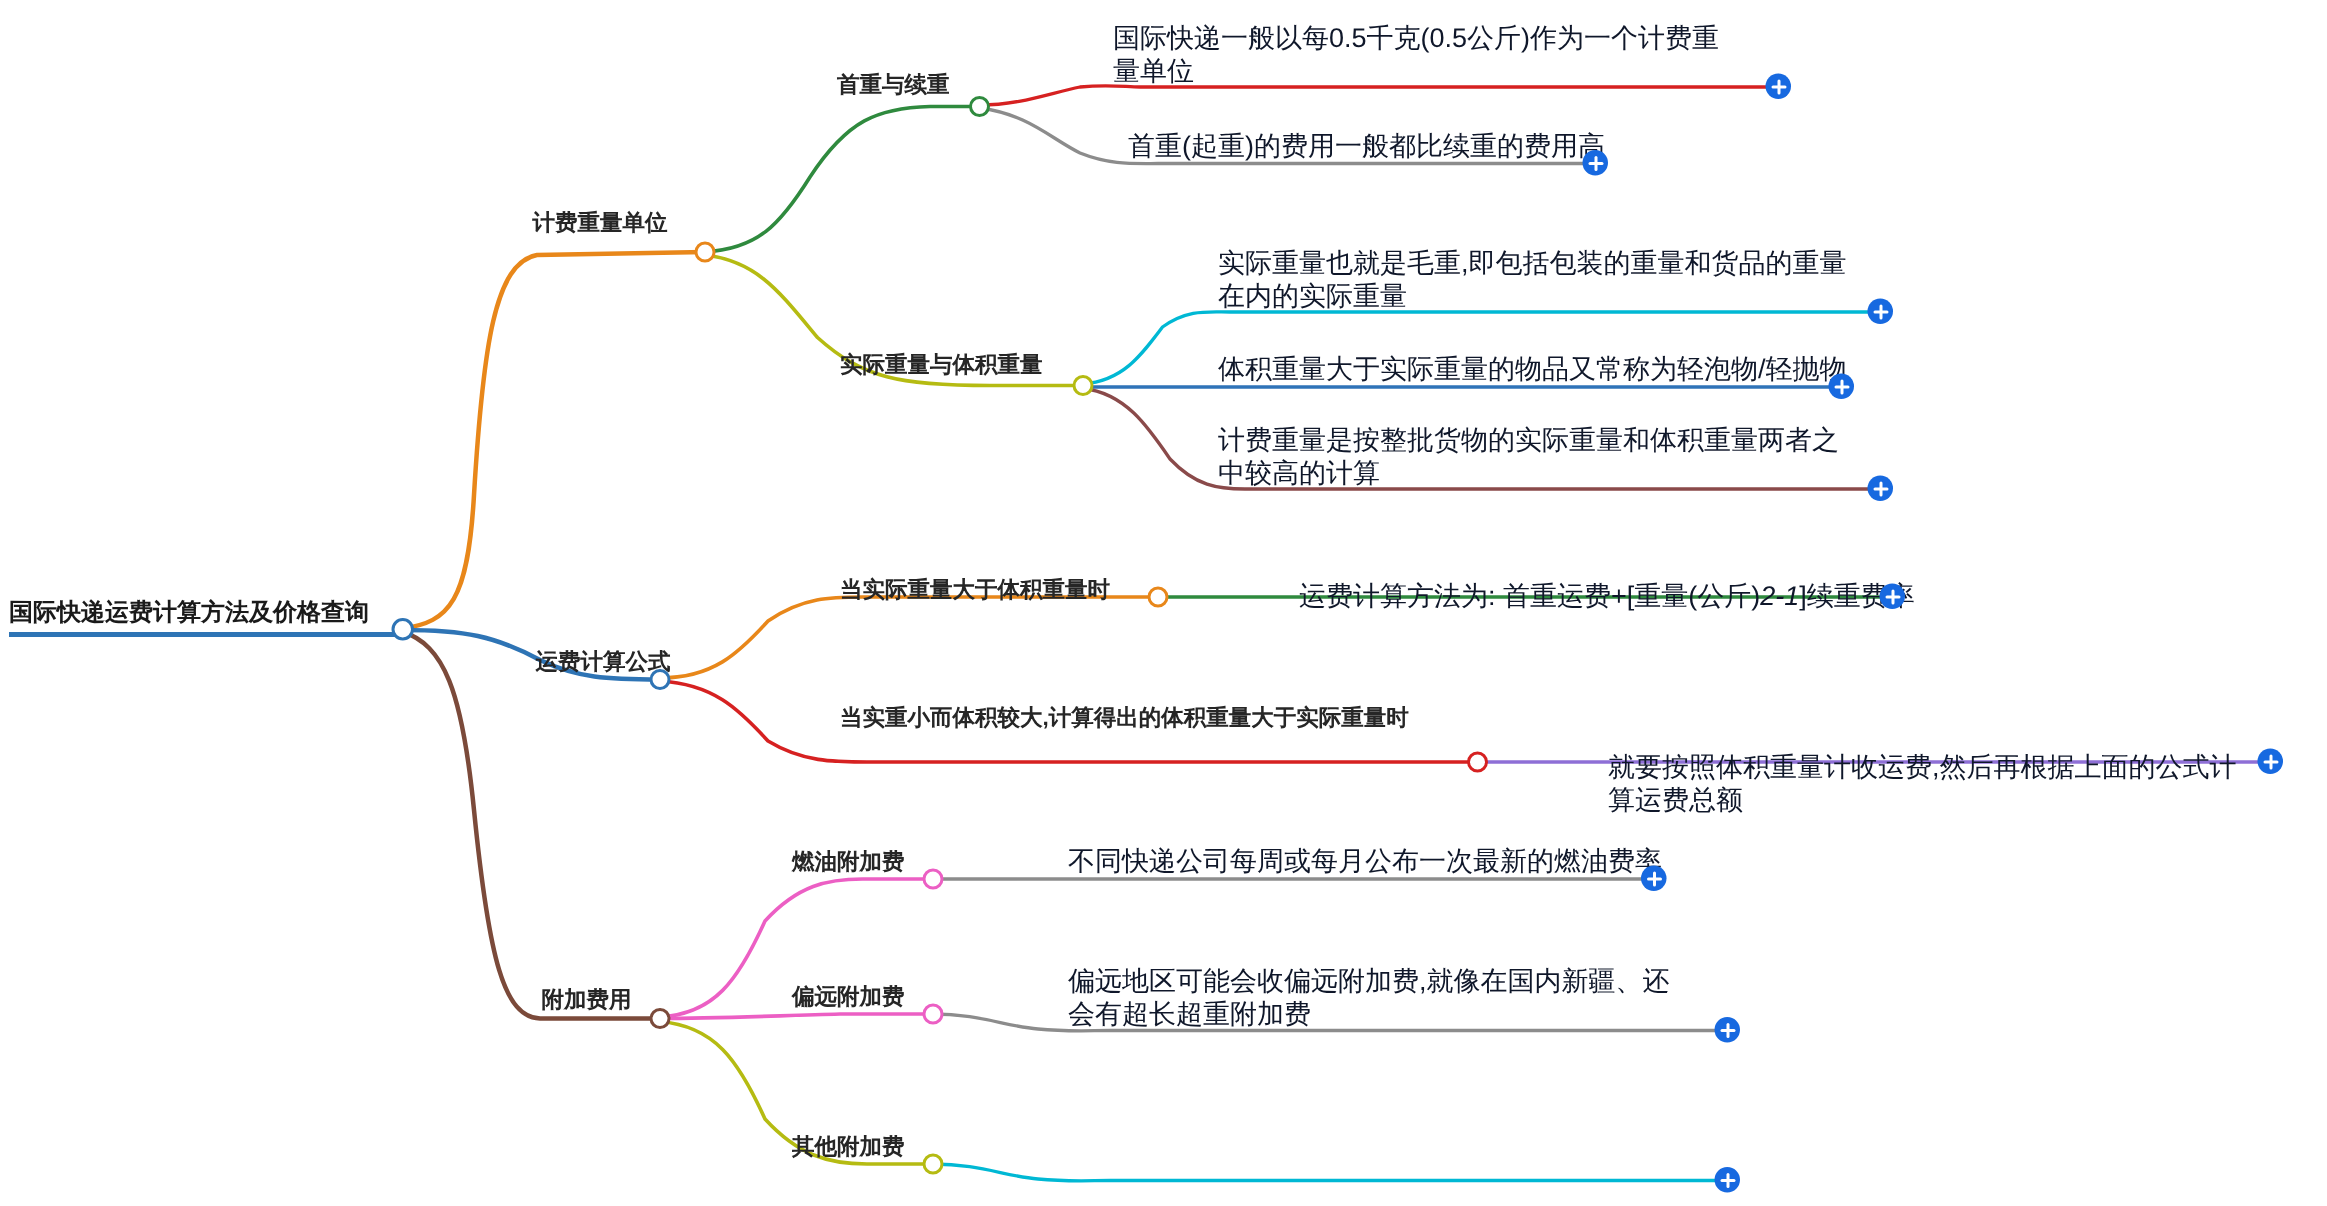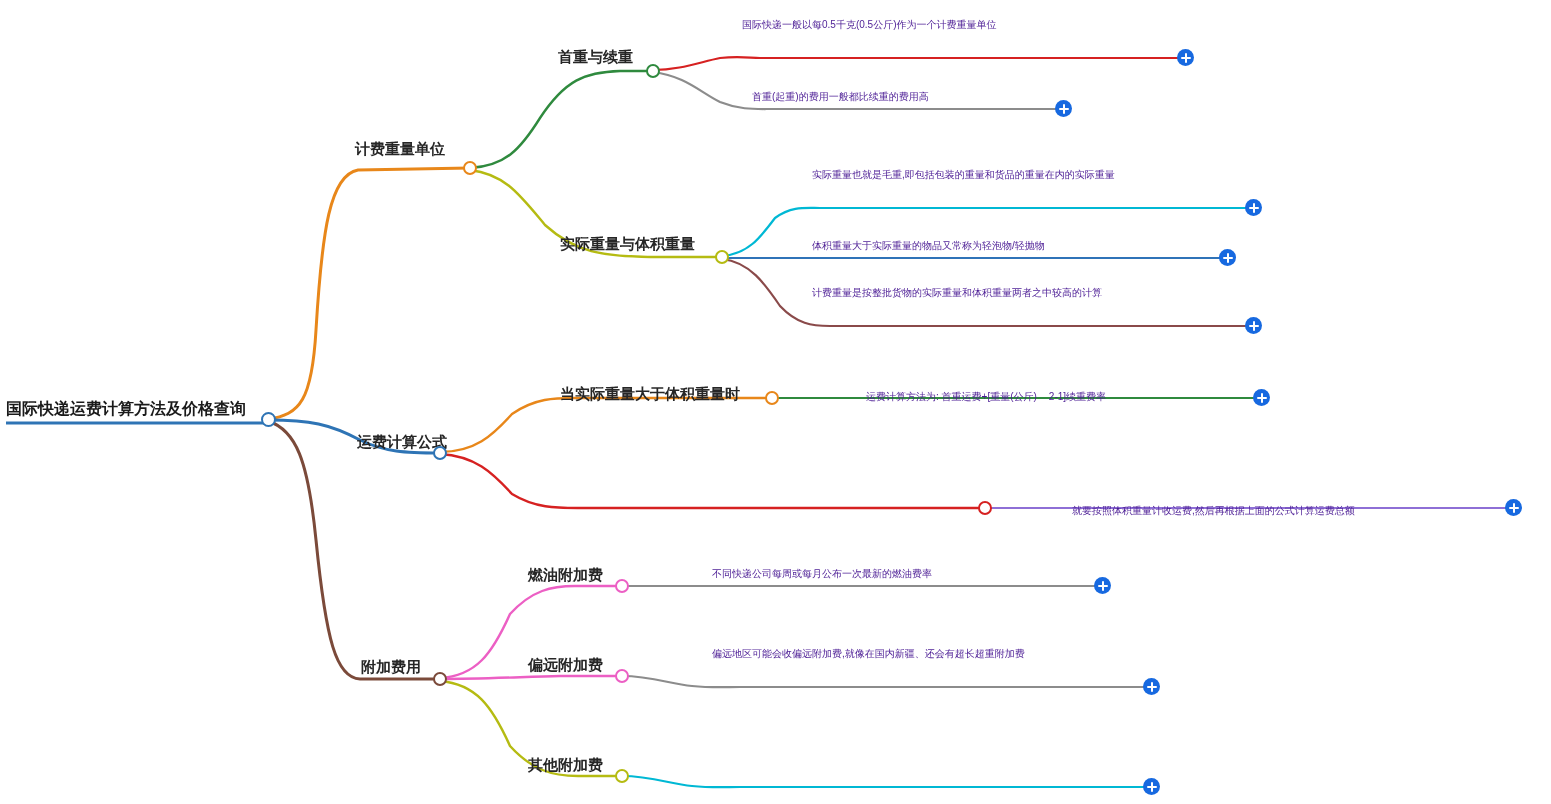--- a/index.html
+++ b/index.html
@@ -41,27 +41,27 @@
   
   .branch-label {
     font-size: 15px;
     font-weight: bold;
     color: #262626;
     white-space: nowrap;
     line-height: 21px;
   }
   
   .leaf-label {
-    font-size: 10px;
+    font-size: 18px;
     font-weight: normal;
-    color: #4c1d95;
+    color: #0f172a;
     line-height: 22px;
   }
   .leaf-label .ital {
-    margin-left: 12px;
+    font-style: italic;
   }
   
   .dot {
     position: absolute;
     border-radius: 50%;
     background: #ffffff;
     box-sizing: border-box;
   }
   
   .plus-btn {
@@ -147,20 +147,21 @@
 
   <div class="node branch-label" style="left:558px; top:47px;font-family:Liberation Serif, serif;">首重与续重</div>
   <div class="dot" style="left:646px; top:64px; width:14px; height:14px; border:2.2px solid #2f8a3e;"></div>
 
   <div class="node branch-label" style="left:560px; top:233px;">实际重量与体积重量</div>
   <div class="dot" style="left:715px; top:250px; width:14px; height:14px; border:2.2px solid #b5bb12;"></div>
 
   <div class="node branch-label" style="left:560px; top:383px;">当实际重量大于体积重量时</div>
   <div class="dot" style="left:765px; top:391px; width:14px; height:14px; border:2.2px solid #e8871a;"></div>
 
+  <div class="node branch-label" style="left:560px; top:468px; width:420px; white-space:normal;">当实重小而体积较大,计算得出的体积重量大于实际重量时</div>
   <div class="dot" style="left:978px; top:501px; width:14px; height:14px; border:2.2px solid #d62121;"></div>
 
   <div class="node branch-label" style="left:528px; top:564px;">燃油附加费</div>
   <div class="dot" style="left:615px; top:579px; width:14px; height:14px; border:2.2px solid #ec5fc4;"></div>
 
   <div class="node branch-label" style="left:528px; top:654px;">偏远附加费</div>
   <div class="dot" style="left:615px; top:669px; width:14px; height:14px; border:2.2px solid #ec5fc4;"></div>
 
   <div class="node branch-label" style="left:528px; top:754px;">其他附加费</div>
   <div class="dot" style="left:615px; top:769px; width:14px; height:14px; border:2.2px solid #b5bb12;"></div>

